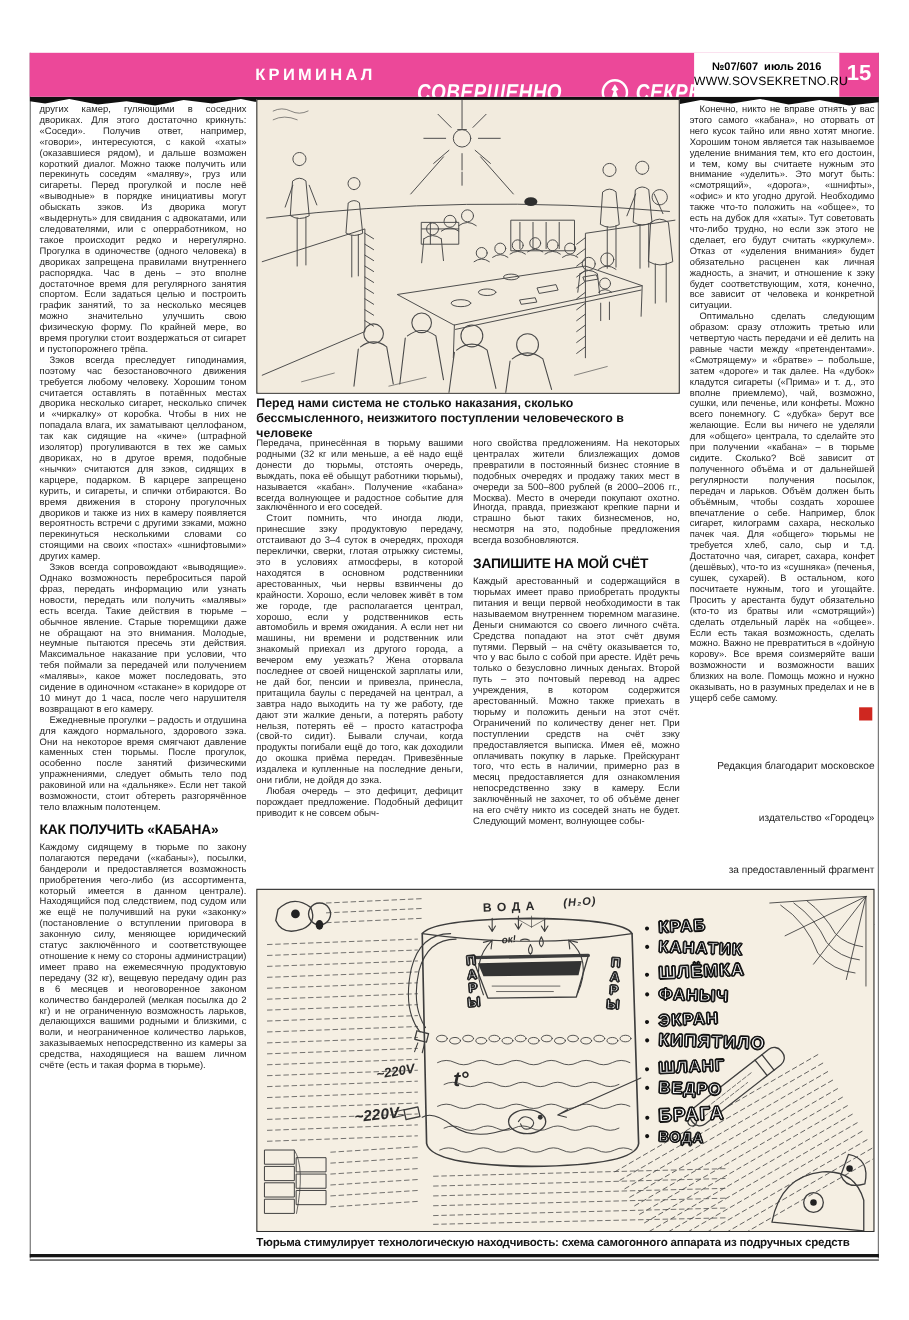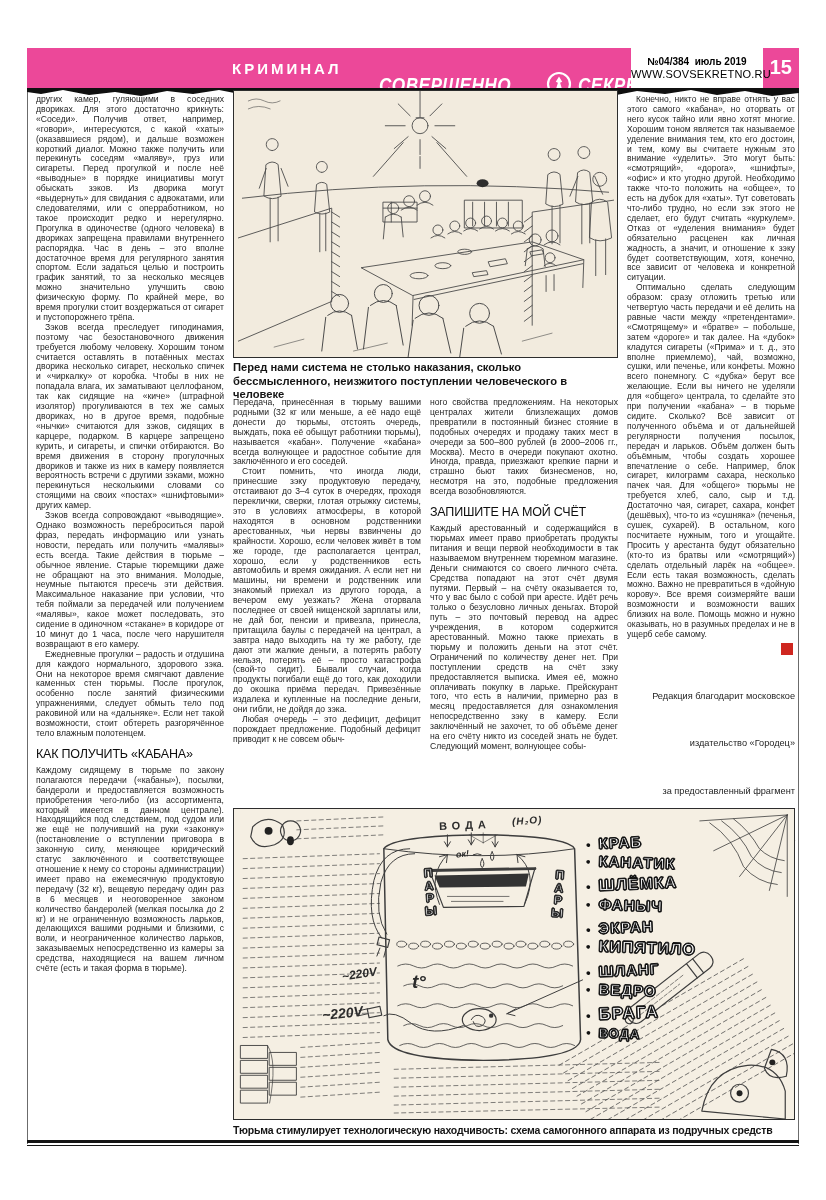--- a/index.html
+++ b/index.html
@@ -33,21 +33,21 @@
   .hdr-site{font-weight:normal;font-size:11px;margin-top:1px;letter-spacing:.2px;}
   .hdr-page{
     position:absolute;right:7px;top:8px;color:#fff;font-weight:bold;font-size:20px;
   }
   
   .col{position:absolute;text-align:justify;font-size:8.6px;line-height:9.9px;color:#1e1e1e;}
   .col p{margin:0;text-indent:9px;}
   .col p.noind{text-indent:0;}
   .col h2{
     font-size:12.5px;line-height:13px;margin:9px 0 5px;color:#0d0d0d;
-    font-weight:400;letter-spacing:-.2px;
+    font-weight:700;letter-spacing:-.2px;
   }
   .col1{left:36px;top:95px;width:188px;}
   .col2{left:233px;top:398px;width:188px;}
   .col3{left:430px;top:398px;width:188px;}
   .col4{left:627px;top:95px;width:168px;font-size:8.5px;}
   .endmark{width:12px;height:12px;margin:3px 2px 7px auto;}
   .credit div{font-size:9.2px;line-height:11.4px;text-align:right;margin-top:36px;}
   
   .fig{position:absolute;background:#f2ebde;border:1px solid #2d2d2d;box-sizing:border-box;}
   .fig svg{display:block;width:100%;height:100%;}
@@ -104,21 +104,21 @@
     <span class="emblem">
       <svg viewBox="0 0 26 26" width="26" height="26">
         <circle cx="13" cy="13" r="11" fill="none" stroke="#fff" stroke-width="2.2"></circle>
         <path d="M13 5.5 l3.2 5.2 -2.1 1 2.4 8 -7 0 2.4 -8 -2.1 -1 z" fill="#fff"></path>
       </svg>
     </span>
     <span class="word">СЕКРЕТНО</span>
   </div>
   <div class="hdr-info">
     <div class="hdr-issue">
-      <span>№04/384</span>&nbsp;&nbsp;<span>июль 2019</span>
+      <span>№07/607</span>&nbsp;&nbsp;<span>июль 2016</span>
     </div>
     <div class="hdr-site">WWW.SOVSEKRETNO.RU</div>
   </div>
   <div class="hdr-page">15</div>
 </header>
 <svg class="hdr-tear" viewBox="0 0 772 9" preserveAspectRatio="none">
   <polygon fill="#101010" points="0,0 772,0 772,5 745,8 718,3 690,7 664,2 638,6 610,3 584,8 557,4 530,7 504,2 478,6 452,3 426,8 400,4 374,7 348,2 322,6 296,3 270,8 244,4 218,7 192,2 166,6 140,3 114,8 88,4 62,7 36,2 14,6 0,4"></polygon>
 </svg>
 
 <section class="col col1">

